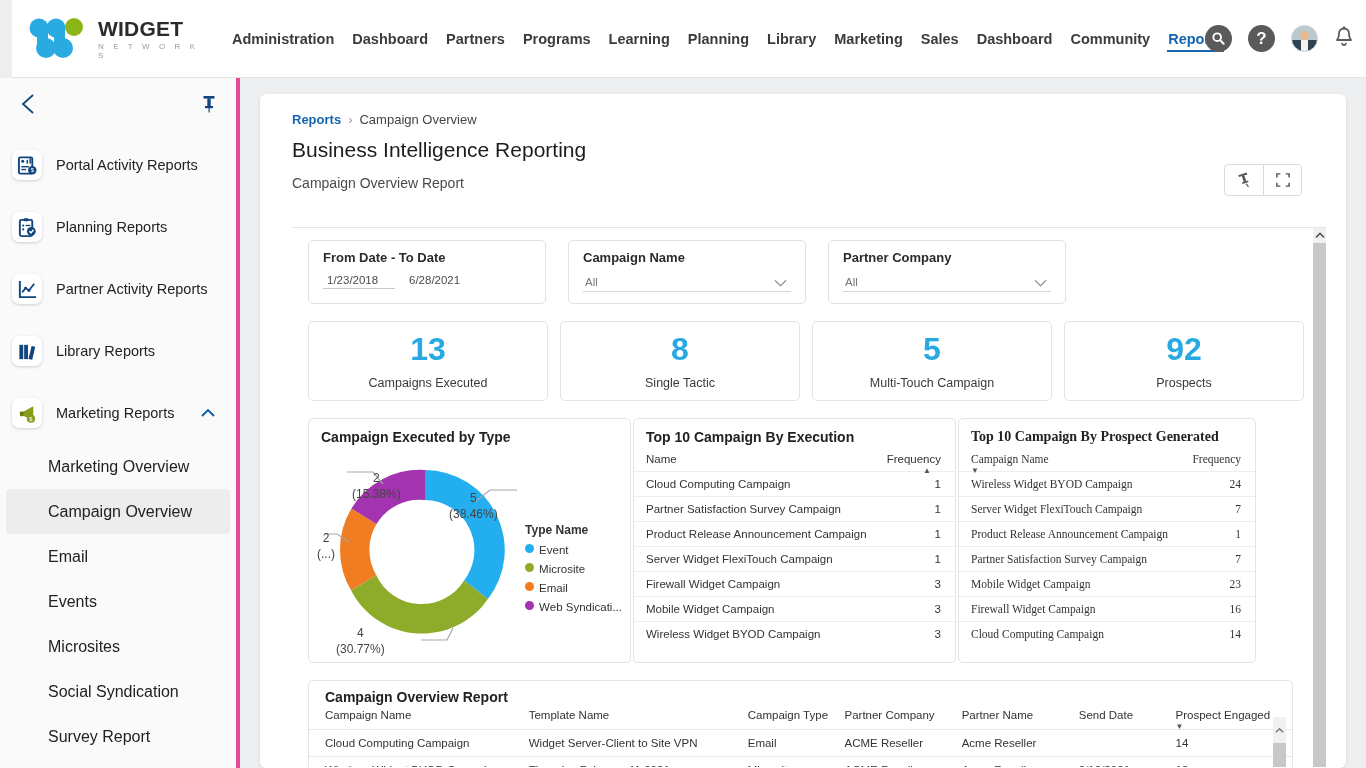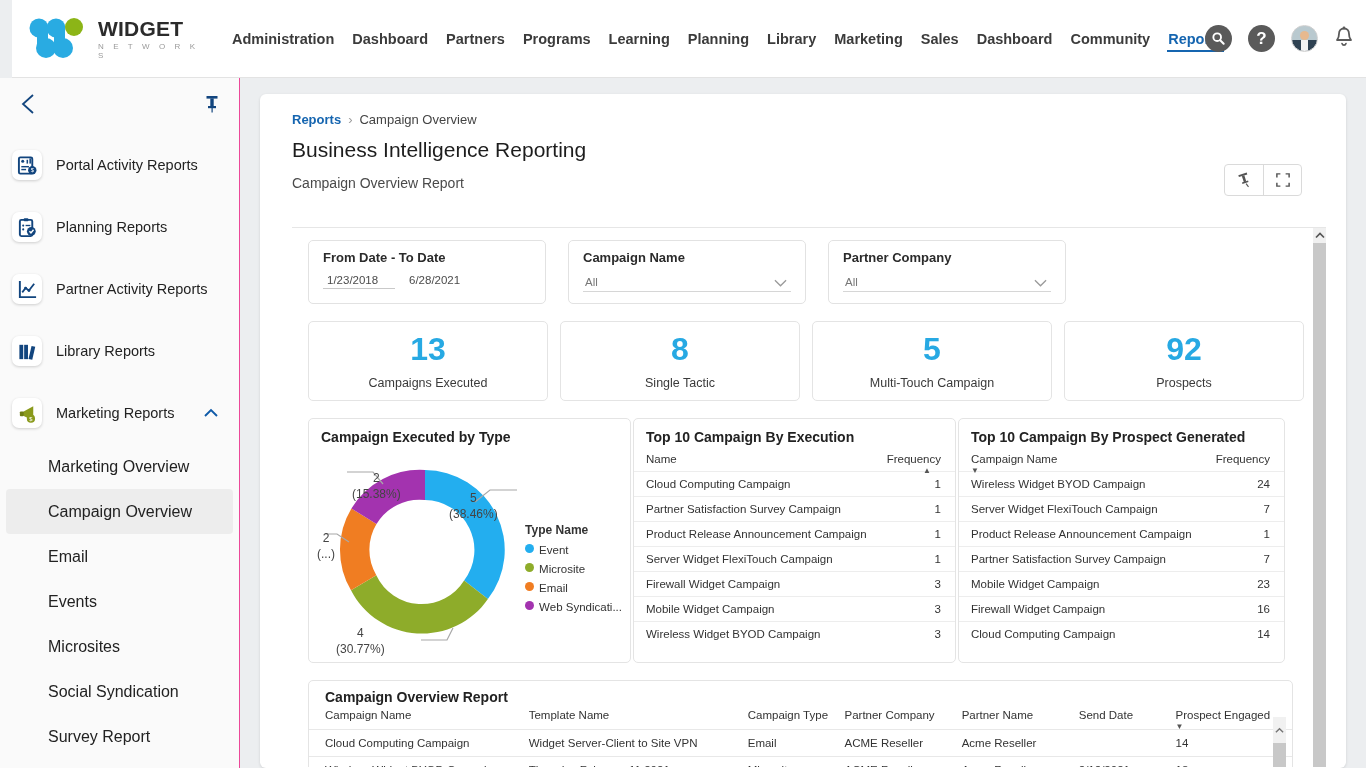--- a/index.html
+++ b/index.html
@@ -49,21 +49,21 @@
     margin-left: -4.5px; border-radius: 50%; background: #e7b98f;
   }
   .avatar::after { 
     content: ""; position: absolute; left: 50%; bottom: 0; width: 7px; height: 11px;
     margin-left: -3.5px; background: #f2f2f2;
   }
 
   
   .sidebar {
     position: absolute; left: 0; top: 78px; width: 240px; height: 690px;
-    background: #fafafa; border-right: 1px solid #ec4899; overflow: hidden;
+    background: #fafafa; border-right: 4px solid #ec4899; overflow: hidden;
   }
   .sb-top { height: 56px; display: flex; align-items: center; justify-content: space-between; padding: 0 18px; }
   .sb-collapse { cursor: pointer; }
   .sb-pin { cursor: pointer; }
   .sb-item {
     display: flex; align-items: center; height: 62px; padding-left: 12px; cursor: pointer;
     position: relative;
   }
   .sb-icon {
     width: 30px; height: 30px; border-radius: 7px; background: #ffffff;
@@ -136,21 +136,21 @@
     display: flex; flex-direction: column; align-items: center; justify-content: center;
     background: #fff;
   }
   .kpi-num { font-size: 32px; color: #27a9e3; font-weight: bold; line-height: 1; }
   .kpi-lbl { font-size: 12.5px; color: #3a3a3a; margin-top: 11px; }
 
   .panels-row { display: flex; gap: 2px; padding: 17px 0 0 16px; }
   .panel { border: 1px solid #e4e4e4; border-radius: 5px; background: #fff; }
   .p-donut { width: 323px; height: 245px; }
   .p-table { width: 323px; height: 245px; }
-  .p-table2 { width: 327px; height: 245px; }
+  .p-table2 { width: 298px; height: 245px; font-family: Liberation Serif, serif; }
   .panel-title { font-size: 14px; font-weight: bold; color: #222; padding: 10px 0 0 12px; }
 
   
   .donut-area { position: relative; width: 100%; height: 205px; }
   .legend { position: absolute; right: 8px; top: 78px; font-size: 11.5px; color: #333; }
   .legend-title { font-weight: bold; font-size: 12px; margin-bottom: 7px; }
   .legend-row { display: flex; align-items: flex-start; gap: 5px; margin-bottom: 7px; white-space: nowrap; }
   .legend-dot { width: 9px; height: 9px; border-radius: 50%; flex: 0 0 9px; }
   .cb-label { position: absolute; font-size: 12px; color: #444; text-align: center; line-height: 1.35; }
 

